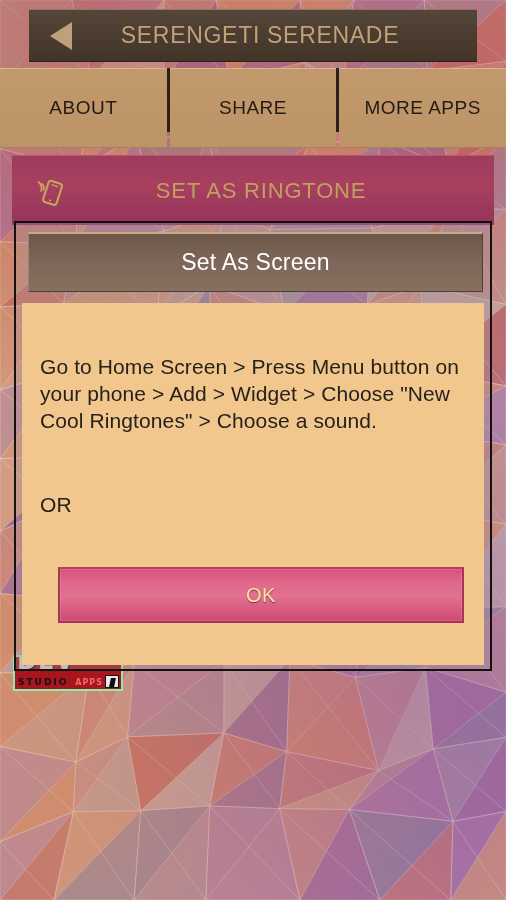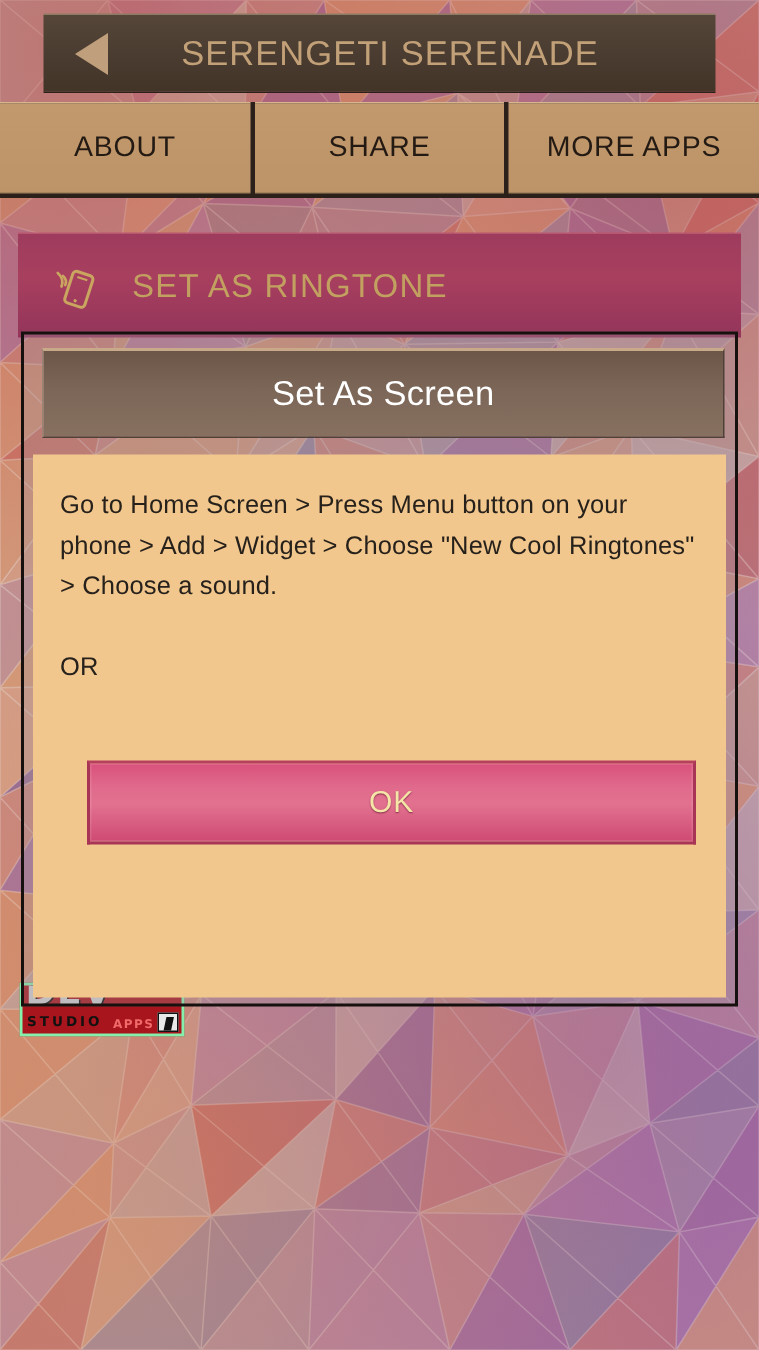--- a/index.html
+++ b/index.html
@@ -80,21 +80,21 @@
     position: absolute;
     left: 0;
     top: 68px;
     width: 506px;
     height: 64px;
     display: flex;
     background: #2b211a;
   }
   .tab {
     flex: 1;
-    height: 61px;
+    height: 80px;
     background: linear-gradient(to bottom, #c2996c 0%, #bd9468 100%);
     border-top: 1px solid #d8b58d;
     border-bottom: 1px solid #a4825b;
     display: flex;
     align-items: center;
     justify-content: center;
     color: #241a14;
     font-size: 19px;
     letter-spacing: 0.5px;
     cursor: pointer;
@@ -115,20 +115,21 @@
     cursor: pointer;
   }
   #ringtone-icon {
     width: 76px;
     display: flex;
     align-items: center;
     justify-content: center;
   }
   #ringtone-label {
     flex: 1;
+    text-align: center;
     color: #c2a060;
     font-size: 22px;
     letter-spacing: 0.8px;
     padding-right: 60px;
     white-space: nowrap;
   }
 
   
   #studio-banner {
     position: absolute;
@@ -213,23 +214,24 @@
     letter-spacing: 0.2px;
   }
   #dialog-body {
     margin-top: 11px;
     background: #f2c78d;
     height: 362px;
     padding: 20px 18px 0 18px;
   }
   .body-para {
     color: #27211c;
-    font-size: 17px;
+    font-size: 21px;
     line-height: 27px;
     letter-spacing: 0.1px;
+    margin-top: 30px;
   }
   .spacer { height: 27px; }
 
   #ok-button {
     margin: 22px 2px 0 18px;
     height: 56px;
     background: linear-gradient(to bottom, #d9517c 0%, #e06a8c 30%, #e2718f 52%, #cf4a74 100%);
     border: 2px solid #a83456;
     border-top-color: #b8405f;
     display: flex;

